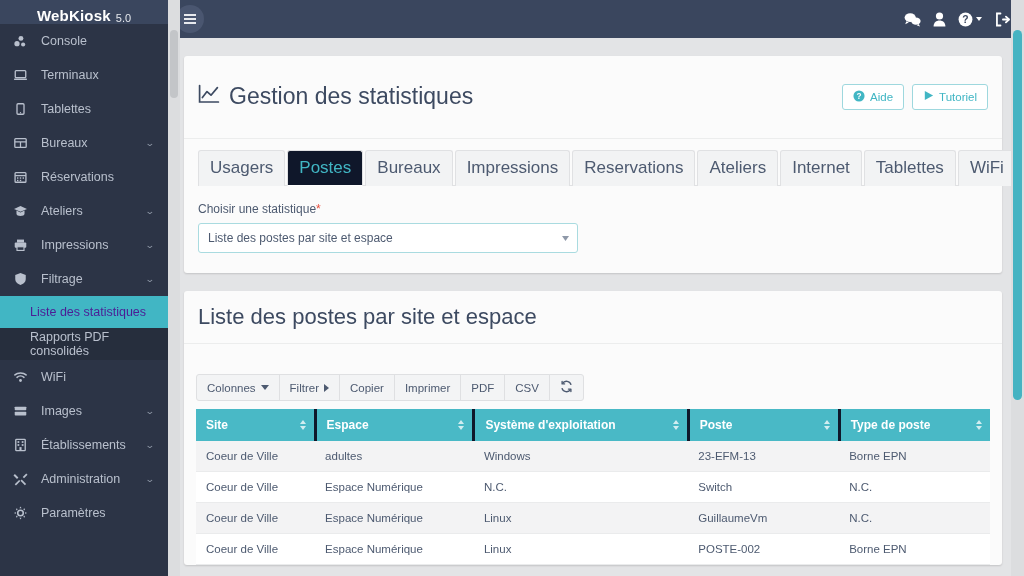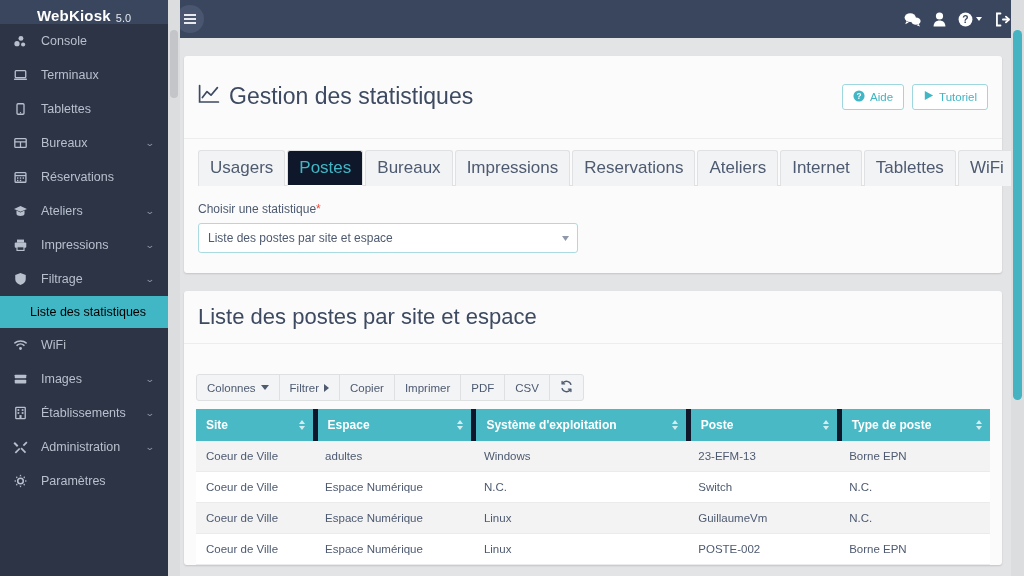--- a/index.html
+++ b/index.html
@@ -52,21 +52,21 @@
     font-size: 9px; color: #8e97a6; margin-left: 4px;
     transform: scaleX(1.35);
   }
   .nav-item.open { background: #272f3f; color: #cfd5df; }
   .nav-sub {
     height: 32px; display: flex; align-items: center;
     padding-left: 30px; font-size: 12.5px; cursor: pointer;
     color: #b9c0cd;
     background: #262e3d;
   }
-  .nav-sub.active { background: #41b6c4; color: #000000; }
+  .nav-sub.active { background: #41b6c4; color: #4c1d95; }
 
   
   .side-scroll {
     position: absolute; left: 168px; top: 0; width: 12px; height: 576px;
     background: #dcdddf; z-index: 6;
   }
   .side-scroll .thumb {
     position: absolute; left: 2px; top: 30px; width: 8px; height: 68px;
     background: #c3c5c8; border-radius: 4px;
   }
@@ -177,21 +177,21 @@
   .dt-btn:first-child { border-radius: 3px 0 0 3px; margin-left: 0; }
   .dt-btn:last-child { border-radius: 0 3px 3px 0; }
   .tri-d { width:0;height:0;border-left:4px solid transparent;border-right:4px solid transparent;border-top:5px solid #4d5a70; }
   .tri-r { width:0;height:0;border-top:4px solid transparent;border-bottom:4px solid transparent;border-left:5px solid #4d5a70; }
 
   table.dt { width: 100%; border-collapse: collapse; }
   table.dt thead th {
     background: #49b9c6; color: #ffffff;
     font-size: 12px; font-weight: 700; text-align: left;
     padding: 9px 10px;
-    border-right: 5px solid #0f172a;
+    border-right: 3px solid #0f172a;
     position: relative;
     white-space: nowrap;
     cursor: pointer;
   }
   table.dt thead th:last-child { border-right: none; }
   .sorter { position: absolute; right: 8px; top: 50%; transform: translateY(-50%); opacity: .75; }
   .sorter i { display: block; width: 0; height: 0; border-left: 3.5px solid transparent; border-right: 3.5px solid transparent; }
   .sorter i.up { border-bottom: 4px solid #ffffff; margin-bottom: 2px; }
   .sorter i.dn { border-top: 4px solid #ffffff; }
   table.dt tbody td {
@@ -303,20 +303,23 @@
               <path d="M8 1.2 L14 3.4 V8 C14 11.6 11.2 13.8 8 14.8 C4.8 13.8 2 11.6 2 8 V3.4 Z"></path>
             </svg>
           </span>
           <span class="lbl">Filtrage</span>
           <span class="chev">⌄</span>
         </div>
       </nav>
     <div id="nav-sub">
         <div class="nav-sub active">
           <span>Liste des statistiques</span>
+        </div>
+        <div class="nav-sub">
+          <span>Rapports PDF consolidés</span>
         </div>
       </div>
     <nav class="nav" id="nav-bottom">
         <div class="nav-item">
           <span class="ic">
             <svg width="15" height="14" viewBox="0 0 16 16" fill="#b9c0cd">
               <path d="M1.6 5.6 C4.8 2.6 11.2 2.6 14.4 5.6" fill="none" stroke="#b9c0cd" stroke-width="1.7" stroke-linecap="round"></path>
               <path d="M4 8.4 C6.2 6.4 9.8 6.4 12 8.4" fill="none" stroke="#b9c0cd" stroke-width="1.7" stroke-linecap="round"></path>
               <circle cx="8" cy="12" r="1.6"></circle>
             </svg>

